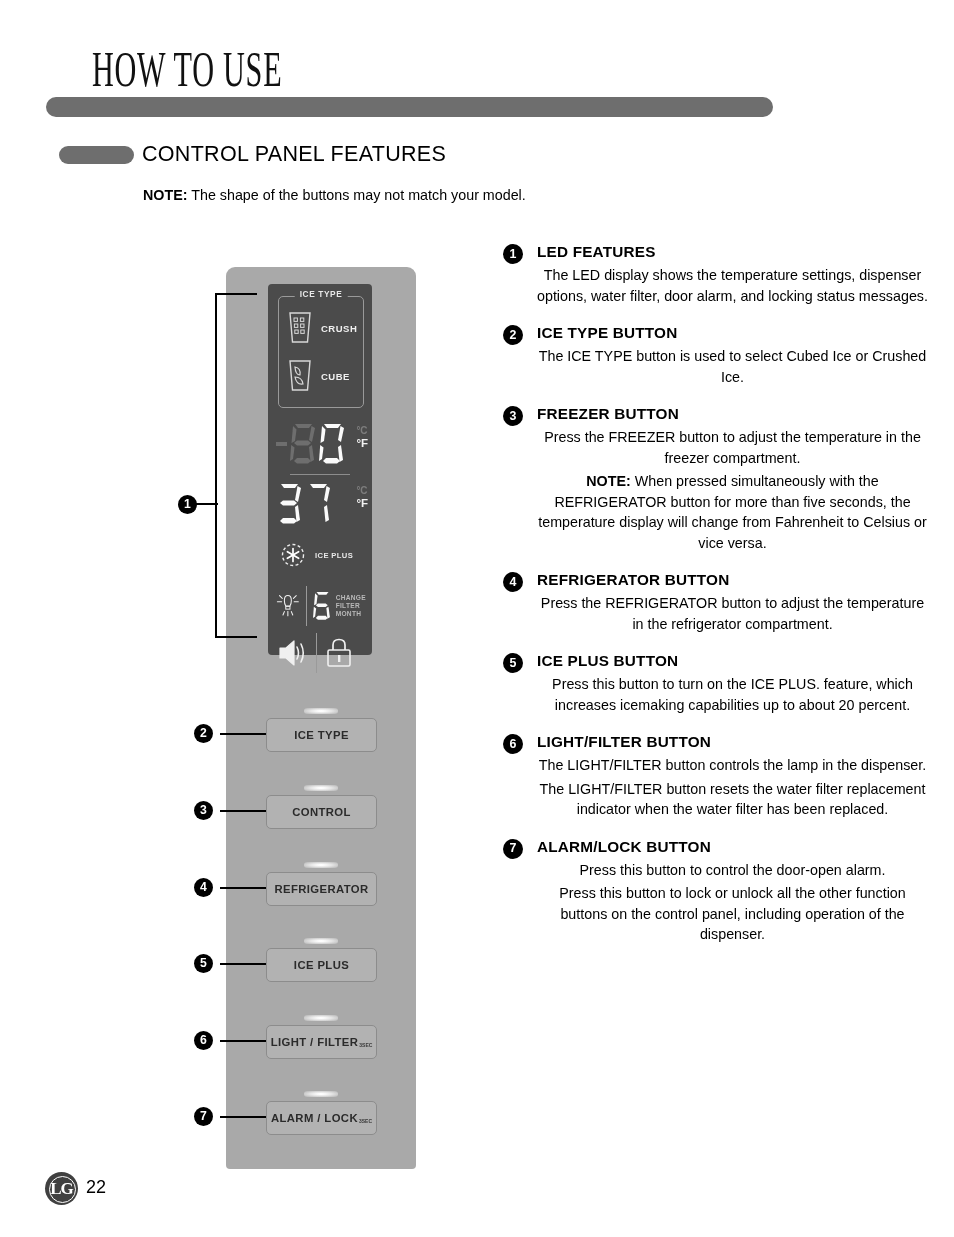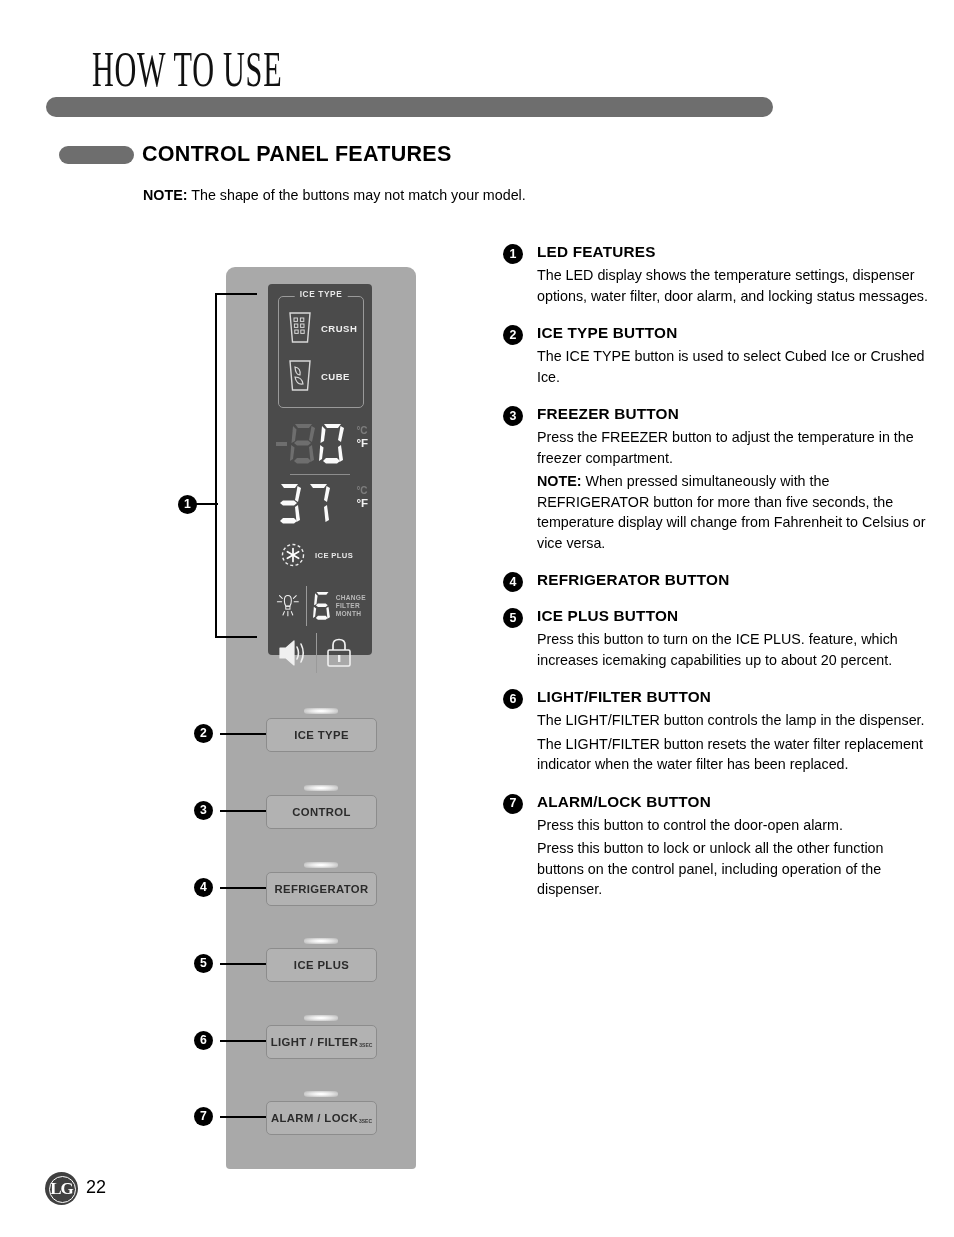--- a/index.html
+++ b/index.html
@@ -47,21 +47,21 @@
     width: 75px;
     height: 18px;
     background: #6e6e6e;
     border-radius: 9px;
   }
   .section-heading {
     position: absolute;
     left: 142px;
     top: 142px;
     font-size: 21.5px;
-    font-weight: bold;
+    font-weight: normal;
     letter-spacing: 0.3px;
     white-space: nowrap;
   }
 
   .intro {
     position: absolute;
     left: 143px;
     top: 185px;
     width: 420px;
     font-size: 14.3px;
@@ -320,20 +320,21 @@
   .desc-title {
     font-size: 15.3px;
     font-weight: bold;
     letter-spacing: 0.2px;
     margin-bottom: 4px;
   }
   .desc-para {
     font-size: 14.3px;
     line-height: 20.5px;
     margin-bottom: 3px;
+    text-align: center;
   }
   .desc-para b { font-weight: bold; }
 
   
   .lg-logo {
     position: absolute;
     left: 45px;
     top: 1172px;
     width: 33px;
     height: 33px;
@@ -596,20 +597,21 @@
   <div class="desc-item">
     <div class="desc-bullet">3</div>
     <div class="desc-title">FREEZER BUTTON</div>
     <div class="desc-para">Press the FREEZER button to adjust the temperature in the freezer compartment.</div>
     <div class="desc-para"><b>NOTE:</b><span> When pressed simultaneously with the REFRIGERATOR button for more than five seconds, the temperature display will change from Fahrenheit to Celsius or vice versa.</span></div>
   </div>
 
   <div class="desc-item">
     <div class="desc-bullet">4</div>
     <div class="desc-title">REFRIGERATOR BUTTON</div>
+    <div class="desc-para">Press the REFRIGERATOR button to adjust the temperature in the refrigerator compartment.</div>
   </div>
 
   <div class="desc-item">
     <div class="desc-bullet">5</div>
     <div class="desc-title">ICE PLUS BUTTON</div>
     <div class="desc-para">Press this button to turn on the ICE PLUS. feature, which increases icemaking capabilities up to about 20 percent.</div>
   </div>
 
   <div class="desc-item">
     <div class="desc-bullet">6</div>

